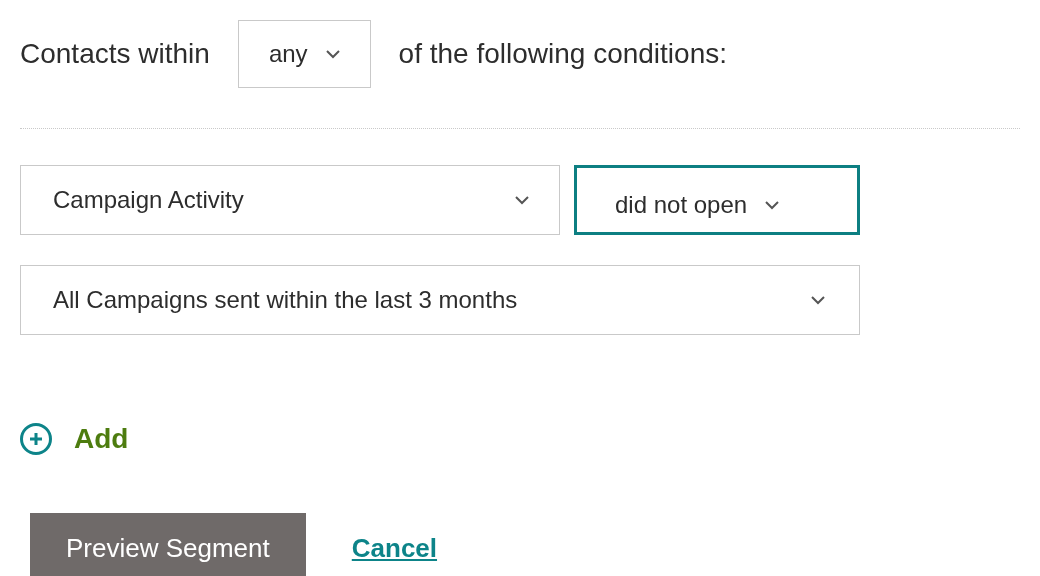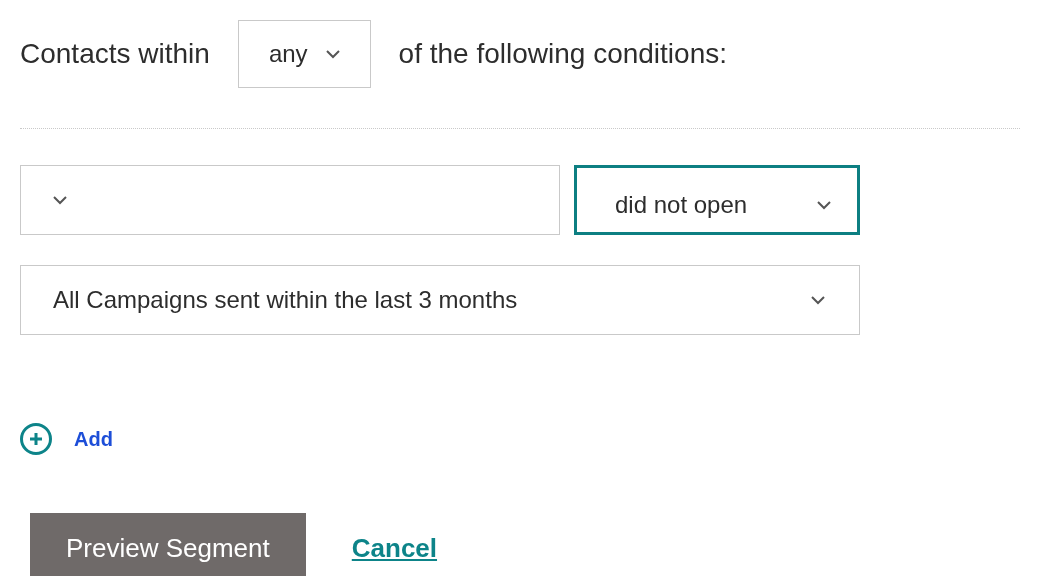--- a/index.html
+++ b/index.html
@@ -20,21 +20,21 @@
       gap: 28px;
       margin-bottom: 40px;
     }
     .match-text {
       font-size: 28px;
       color: #2d2d2d;
     }
     .select {
       display: inline-flex;
       align-items: center;
-      justify-content: space-between;
+      justify-content: flex-start;
       border: 1px solid #c9c9c9;
       background: #fff;
       padding: 0 22px;
       cursor: pointer;
       font-size: 24px;
       color: #2d2d2d;
       gap: 18px;
     }
     .select.small {
       height: 68px;
@@ -92,23 +92,23 @@
       border-radius: 50%;
       display: flex;
       align-items: center;
       justify-content: center;
       color: #0d8489;
     }
     .plus-circle svg {
       display: block;
     }
     .add-label {
-      font-size: 20px;
+      font-size: 28px;
       font-weight: 600;
-      color: #1d4ed8;
+      color: #4d7c0f;
     }
     .actions-row {
       display: flex;
       align-items: center;
       gap: 46px;
       margin-left: 10px;
     }
     .btn-primary {
       background: #6f6a69;
       color: #fff;
@@ -141,20 +141,21 @@
         </svg>
     </span>
   </div>
   <span class="match-text">of the following conditions:</span>
 </div>
 
 <div class="divider"></div>
 
 <div class="condition-row">
   <div class="select wide">
+    <span>Campaign Activity</span>
     <span class="chevron">
       <svg viewBox="0 0 14 14" width="14" height="14">
           <path d="M1 4 L7 10 L13 4" fill="none" stroke="#555" stroke-width="2"></path>
         </svg>
     </span>
   </div>
   <div class="select medium highlighted">
     <span>did not open</span>
     <span class="chevron">
       <svg viewBox="0 0 14 14" width="14" height="14">

